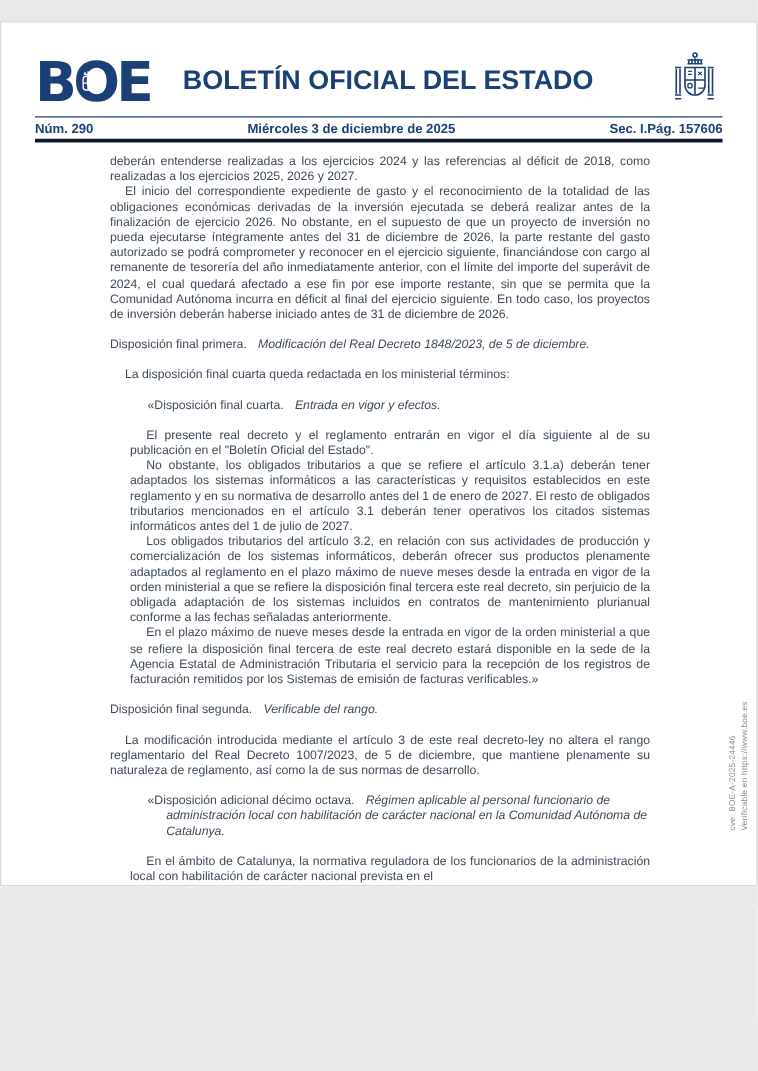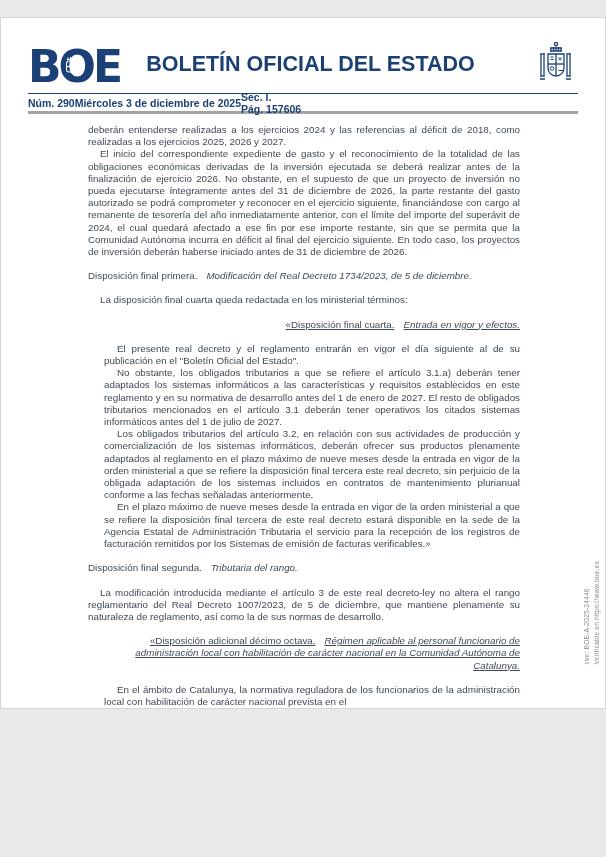--- a/index.html
+++ b/index.html
@@ -18,39 +18,39 @@
   .boe-logo .crest{position:absolute;left:35px;top:11px;}
   .masthead-title{
     position:absolute;left:85px;right:70px;top:9px;text-align:center;
     font-size:21.5px;font-weight:bold;color:#1b4075;letter-spacing:0px;
     white-space:nowrap;
   }
   .escudo{position:absolute;right:2px;top:-2px;}
   
   .infobar{
     position:absolute;left:28px;right:28px;top:76px;height:17px;
-    border-top:1.5px solid #1b4075;border-bottom:3px solid #a3a3a3;
-    display:flex;align-items:center;
+    border-top:1.5px solid #1b4075;border-bottom:3px solid #0f172a;
+    display:flex;align-items:center;justify-content:space-between;
     color:#1b4075;font-size:10.5px;font-weight:bold;
   }
-  .infobar .right{display:flex;gap:0;flex-direction:column;}
+  .infobar .right{display:flex;gap:0;}
   
   .content{
     position:absolute;left:88px;width:432px;top:107px;
     color:#3e4a58;font-size:9.8px;line-height:12.2px;text-align:justify;
   }
   .content p{margin:0;}
   .p-body{text-indent:12px;}
   .p-heading{
     margin:12px 0 !important;text-align:left;
     padding-left:14px;text-indent:-14px;
   }
   .p-qhead{
-    margin:12px 0 !important;text-align:right;
-    padding-left:45px;text-indent:-15px;text-decoration:underline;
+    margin:12px 0 !important;text-align:left;
+    padding-left:45px;text-indent:-15px;
   }
   .p-qbody{padding-left:16px;text-indent:13px;}
   .h-label{margin-right:9px;}
   
   .cve-side{
     position:absolute;right:5px;bottom:45px;
     writing-mode:vertical-rl;transform:rotate(180deg);
     font-size:6.6px;line-height:9.5px;color:#8c8c8c;
     letter-spacing:0.2px;white-space:nowrap;
   }
@@ -104,32 +104,32 @@
     <span class="right">
       <span>Sec. I.</span>
       <span>Pág. 157606</span>
     </span>
   </div>
 
   <div class="content">
     <p class="p-cont">deberán entenderse realizadas a los ejercicios 2024 y las referencias al déficit de 2018, como realizadas a los ejercicios 2025, 2026 y 2027.</p>
     <p class="p-body">El inicio del correspondiente expediente de gasto y el reconocimiento de la totalidad de las obligaciones económicas derivadas de la inversión ejecutada se deberá realizar antes de la finalización de ejercicio 2026. No obstante, en el supuesto de que un proyecto de inversión no pueda ejecutarse íntegramente antes del 31 de diciembre de 2026, la parte restante del gasto autorizado se podrá comprometer y reconocer en el ejercicio siguiente, financiándose con cargo al remanente de tesorería del año inmediatamente anterior, con el límite del importe del superávit de 2024, el cual quedará afectado a ese fin por ese importe restante, sin que se permita que la Comunidad Autónoma incurra en déficit al final del ejercicio siguiente. En todo caso, los proyectos de inversión deberán haberse iniciado antes de 31 de diciembre de 2026.</p>
 
-    <p class="p-heading"><span class="h-label">Disposición final primera.</span><em>Modificación del Real Decreto 1734/2023, de 5 de diciembre.</em></p>
+    <p class="p-heading"><span class="h-label">Disposición final primera.</span><em>Modificación del Real Decreto 1848/2023, de 5 de diciembre.</em></p>
 
     <p class="p-body">La disposición final cuarta queda redactada en los ministerial términos:</p>
 
     <p class="p-qhead"><span class="h-label">«Disposición final cuarta.</span><em>Entrada en vigor y efectos.</em></p>
 
     <p class="p-qbody">El presente real decreto y el reglamento entrarán en vigor el día siguiente al de su publicación en el "Boletín Oficial del Estado".</p>
     <p class="p-qbody">No obstante, los obligados tributarios a que se refiere el artículo 3.1.a) deberán tener adaptados los sistemas informáticos a las características y requisitos establecidos en este reglamento y en su normativa de desarrollo antes del 1 de enero de 2027. El resto de obligados tributarios mencionados en el artículo 3.1 deberán tener operativos los citados sistemas informáticos antes del 1 de julio de 2027.</p>
     <p class="p-qbody">Los obligados tributarios del artículo 3.2, en relación con sus actividades de producción y comercialización de los sistemas informáticos, deberán ofrecer sus productos plenamente adaptados al reglamento en el plazo máximo de nueve meses desde la entrada en vigor de la orden ministerial a que se refiere la disposición final tercera este real decreto, sin perjuicio de la obligada adaptación de los sistemas incluidos en contratos de mantenimiento plurianual conforme a las fechas señaladas anteriormente.</p>
     <p class="p-qbody">En el plazo máximo de nueve meses desde la entrada en vigor de la orden ministerial a que se refiere la disposición final tercera de este real decreto estará disponible en la sede de la Agencia Estatal de Administración Tributaria el servicio para la recepción de los registros de facturación remitidos por los Sistemas de emisión de facturas verificables.»</p>
 
-    <p class="p-heading"><span class="h-label">Disposición final segunda.</span><em>Tributaria del rango.</em></p>
+    <p class="p-heading"><span class="h-label">Disposición final segunda.</span><em>Verificable del rango.</em></p>
 
     <p class="p-body">La modificación introducida mediante el artículo 3 de este real decreto-ley no altera el rango reglamentario del Real Decreto 1007/2023, de 5 de diciembre, que mantiene plenamente su naturaleza de reglamento, así como la de sus normas de desarrollo.</p>
 
 
 
     <p class="p-qhead"><span class="h-label">«Disposición adicional décimo octava.</span><em>Régimen aplicable al personal funcionario de administración local con habilitación de carácter nacional en la Comunidad Autónoma de Catalunya.</em></p>
 
     <p class="p-qbody">En el ámbito de Catalunya, la normativa reguladora de los funcionarios de la administración local con habilitación de carácter nacional prevista en el</p>
   </div>
 

